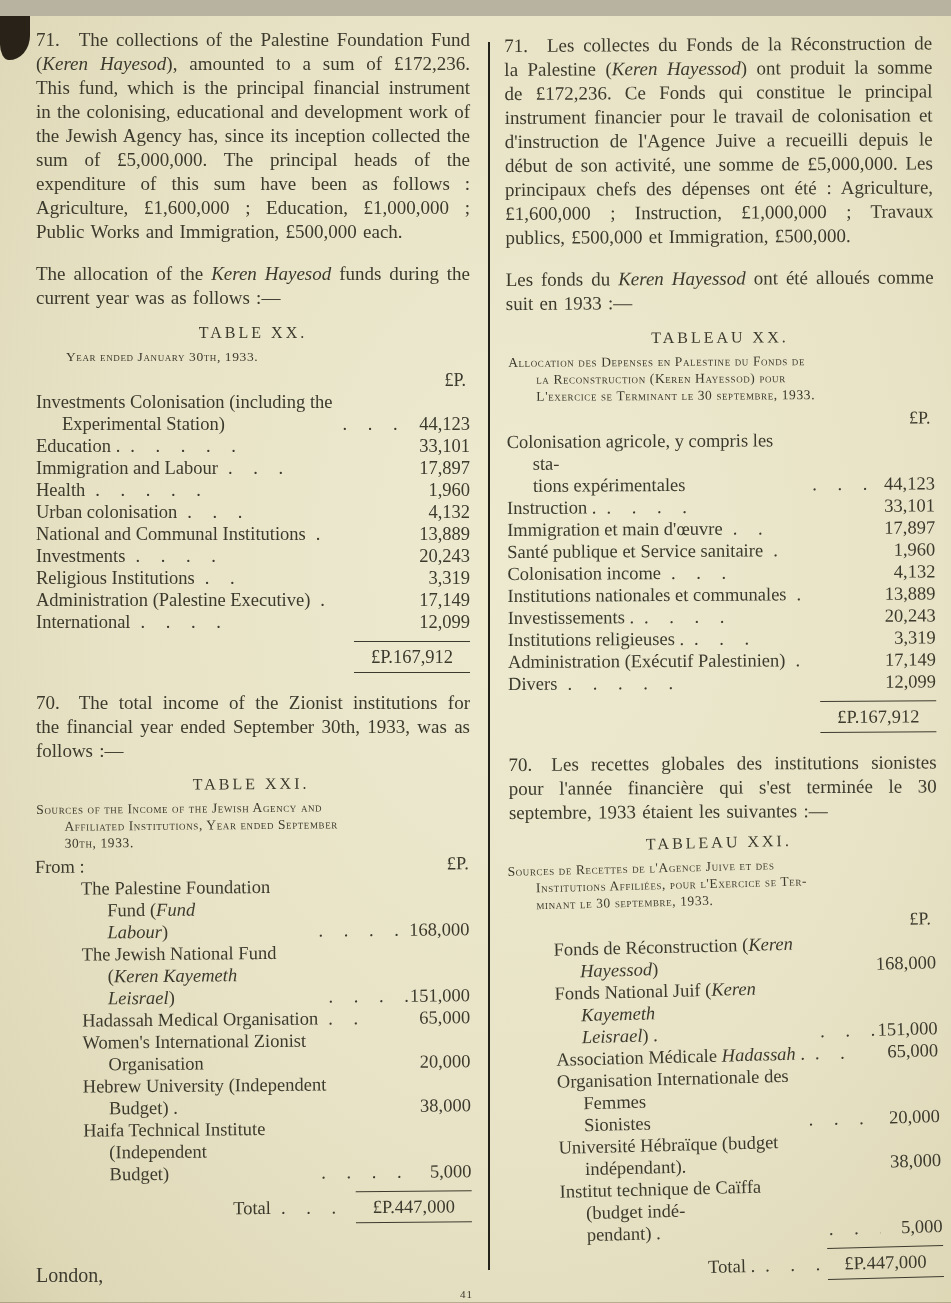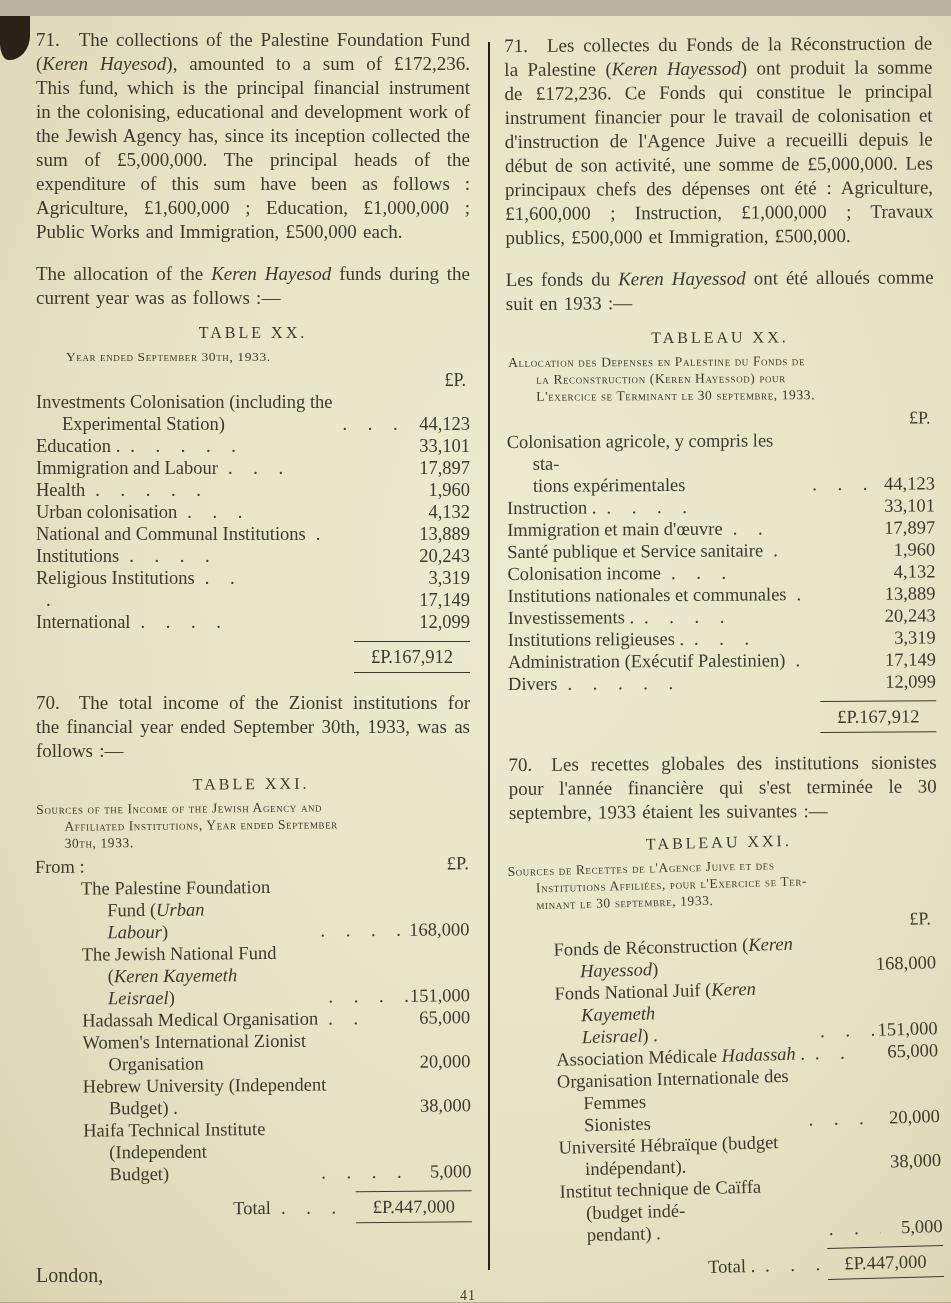--- a/index.html
+++ b/index.html
@@ -49,38 +49,38 @@
   .total-box{display:inline-block;border-top:1.6px solid #3c3a2d;border-bottom:1.6px solid #3c3a2d;
     padding:5px 2px 4px 2px;min-width:112px;text-align:center;}
   .total-row{display:flex;align-items:center;font-size:18.5px;margin:8px 0 16px 0;}
   .total-row .sp{flex:0 0 45%;}
   .total-row .tdots{flex:1;}
 
   .tilt-a{transform:rotate(-0.5deg);transform-origin:center left;}
   .tilt-b{transform:rotate(-1.1deg);transform-origin:center left;}
 
   .signoff{margin-top:34px;font-size:20px;line-height:30px;}
-  .pageno{position:absolute;left:460px;top:1272px;font-size:14px;letter-spacing:1px;}
+  .pageno{position:absolute;left:460px;top:1272px;font-size:11px;letter-spacing:1px;}
 </style>
 </head>
 <body>
 
 <div class="scan">
   <div class="edge-left"></div>
   <div class="corner-blob"></div>
   <div class="divider"></div>
 
   <div class="col col-en">
     <p class="para para-first">71.  The collections of the Palestine Foundation Fund (<em>Keren Hayesod</em>), amounted to a sum of £172,236.  This fund, which is the principal financial instrument in the colonising, educational and development work of the Jewish Agency has, since its inception collected the sum of £5,000,000.  The principal heads of the expenditure of this sum have been as follows :  Agriculture, £1,600,000 ; Education, £1,000,000 ;  Public Works and Immigration, £500,000 each.</p>
     <p class="para">The allocation of the <em>Keren Hayesod</em> funds during the current year was as follows :—</p>
 
     <div>
       <div class="table-heading">TABLE XX.</div>
       <div class="caption">
-        <div class="cap3">Year ended September 30th, 1933.</div>
+        <div class="cap3">Year ended January 30th, 1933.</div>
       </div>
       <div class="currency-head">£P.</div>
       <div class="rows">
 
           <div class="trow">
             <div class="tlabel">Investments Colonisation (including the
 Experimental Station)</div>
             <div class="tdots">.  .  .</div>
             <div class="tvalue">44,123</div>
           </div>
@@ -109,32 +109,33 @@
             <div class="tvalue">4,132</div>
           </div>
 
           <div class="trow">
             <div class="tlabel">National and Communal Institutions</div>
             <div class="tdots">.</div>
             <div class="tvalue">13,889</div>
           </div>
 
           <div class="trow">
-            <div class="tlabel">Institutions</div>
+            <div class="tlabel">Investments</div>
             <div class="tdots">.  .  .  .</div>
             <div class="tvalue">20,243</div>
           </div>
 
           <div class="trow">
             <div class="tlabel">Religious Institutions</div>
             <div class="tdots">.  .</div>
             <div class="tvalue">3,319</div>
           </div>
 
           <div class="trow">
+            <div class="tlabel">Administration (Palestine Executive)</div>
             <div class="tdots">.</div>
             <div class="tvalue">17,149</div>
           </div>
 
           <div class="trow">
             <div class="tlabel">International</div>
             <div class="tdots">.  .  .  .</div>
             <div class="tvalue">12,099</div>
           </div>
         </div>
@@ -152,21 +153,21 @@
         <div class="cap2">Affiliated Institutions, Year ended September</div>
         <div class="cap3">30th, 1933.</div>
       </div>
       <div class="from-row">
         <span>From :</span>
         <span>£P.</span>
       </div>
       <div class="rows rows-indent">
 
           <div class="trow">
-            <div class="tlabel">The Palestine Foundation Fund (<em>Urban</em>
+            <div class="tlabel">The Palestine Foundation Fund (<em>Fund</em>
 <em>Labour</em>)</div>
             <div class="tdots">.  .  .  .  .</div>
             <div class="tvalue">168,000</div>
           </div>
 
           <div class="trow">
             <div class="tlabel">The Jewish National Fund (<em>Keren Kayemeth</em>
 <em>Leisrael</em>)</div>
             <div class="tdots">.  .  .  .  .</div>
             <div class="tvalue">151,000</div>

